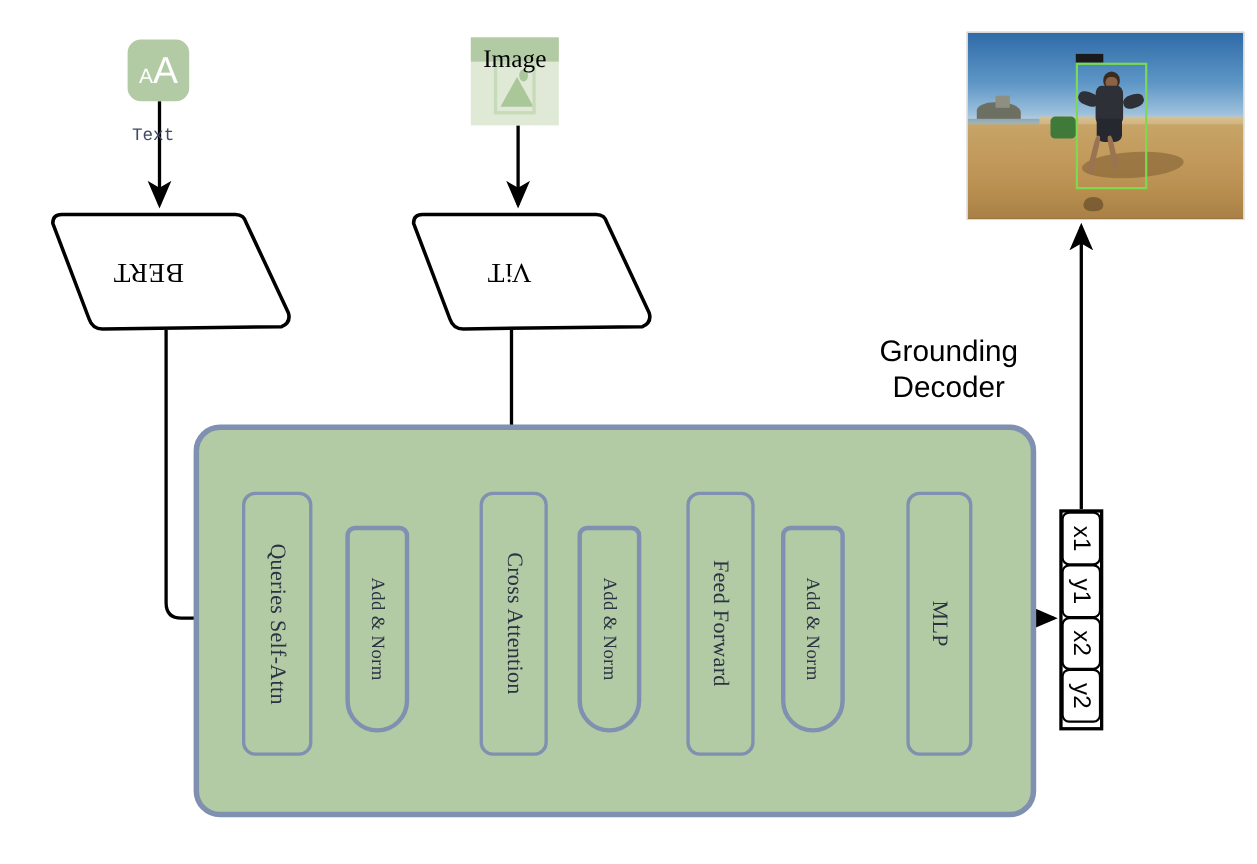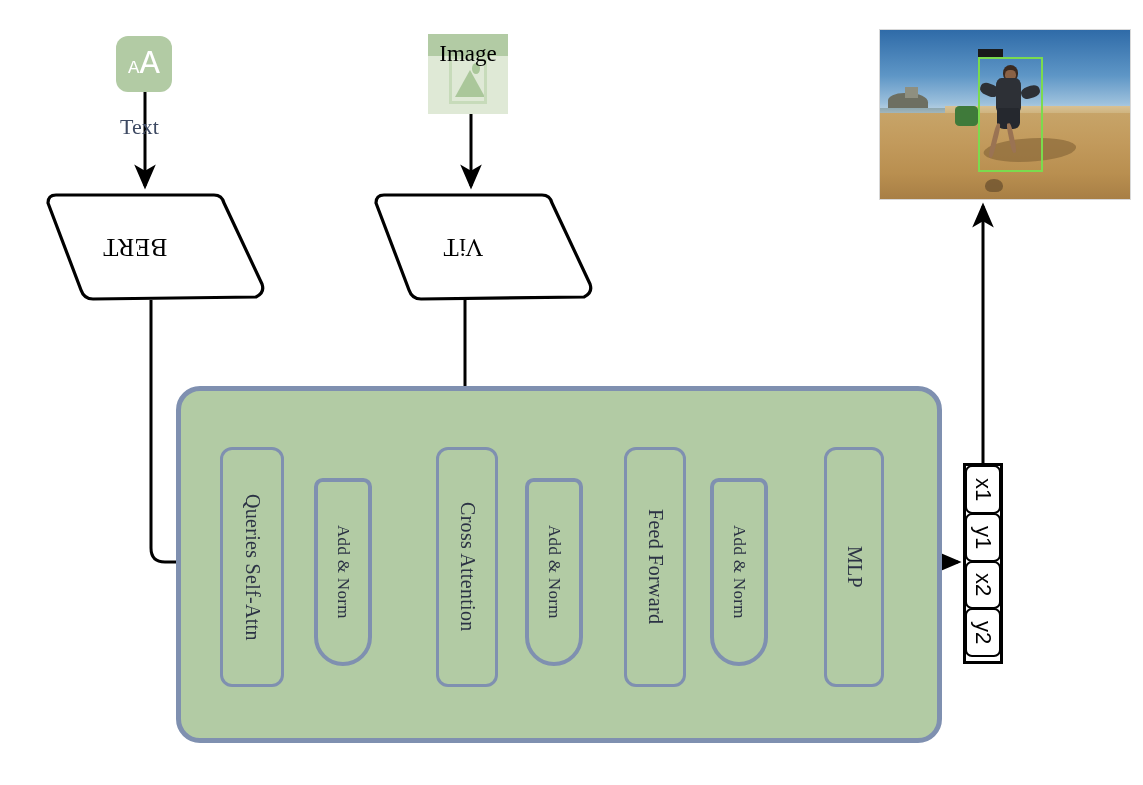--- a/index.html
+++ b/index.html
@@ -12,27 +12,27 @@
   #stage{position:relative;width:1143px;height:785px;background:#fff;}
   svg#wires{position:absolute;left:0;top:0;width:1143px;height:785px;pointer-events:none;}
 
   
   .icon-box{position:absolute;}
   #text-icon{
     left:116px;top:36px;width:56px;height:56px;
     background:#b2cba4;border-radius:12px;
     display:flex;align-items:center;justify-content:center;
   }
-  #text-icon .aa{color:#ffffff;font-family:Liberation Mono, monospace;line-height:1;}
+  #text-icon .aa{color:#ffffff;font-family:Liberation Sans, sans-serif;line-height:1;}
   #text-icon .a-small{font-size:19px;vertical-align:baseline;}
   #text-icon .a-big{font-size:34px;vertical-align:baseline;}
 
   #text-edge-label{
     position:absolute;left:120px;top:114px;width:80px;
-    font-size:22px;color:#3e4a63;font-family:Liberation Serif, serif;
+    font-size:16px;color:#3e4a63;font-family:Liberation Mono, monospace;
     text-align:left;
   }
 
   #image-icon{
     left:428px;top:34px;width:80px;height:80px;
     background:#dfe9d6;
   }
   #image-icon .band{position:absolute;left:0;top:0;width:80px;height:22px;background:#b2cba4;}
   #image-icon .pic{
     position:absolute;left:21px;top:22px;width:38px;height:48px;
@@ -248,20 +248,24 @@
 
   <div class="encoder" id="bert-encoder">
     <div class="enc-label">BERT</div>
   </div>
   <div class="encoder" id="vit-encoder">
     <div class="enc-label">ViT</div>
   </div>
 
   <div id="decoder-panel"></div>
 
+  <div id="decoder-title">
+    <div>Grounding</div>
+    <div>Decoder</div>
+  </div>
 
   <div class="stage-box tall" style="left:220px;top:447px;width:64px;height:240px;">
     <span class="vlabel">Queries Self-Attn</span>
   </div>
 
   <div class="stage-box addnorm" style="left:314px;top:478px;width:58px;height:188px;">
     <span class="vlabel">Add &amp; Norm</span>
   </div>
 
   <div class="stage-box tall" style="left:436px;top:447px;width:62px;height:240px;">

